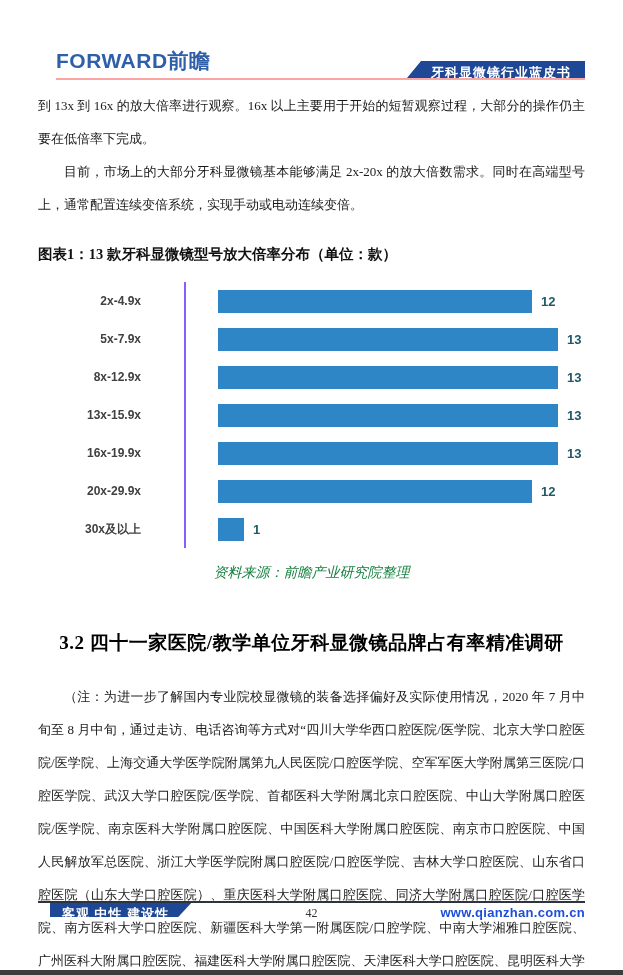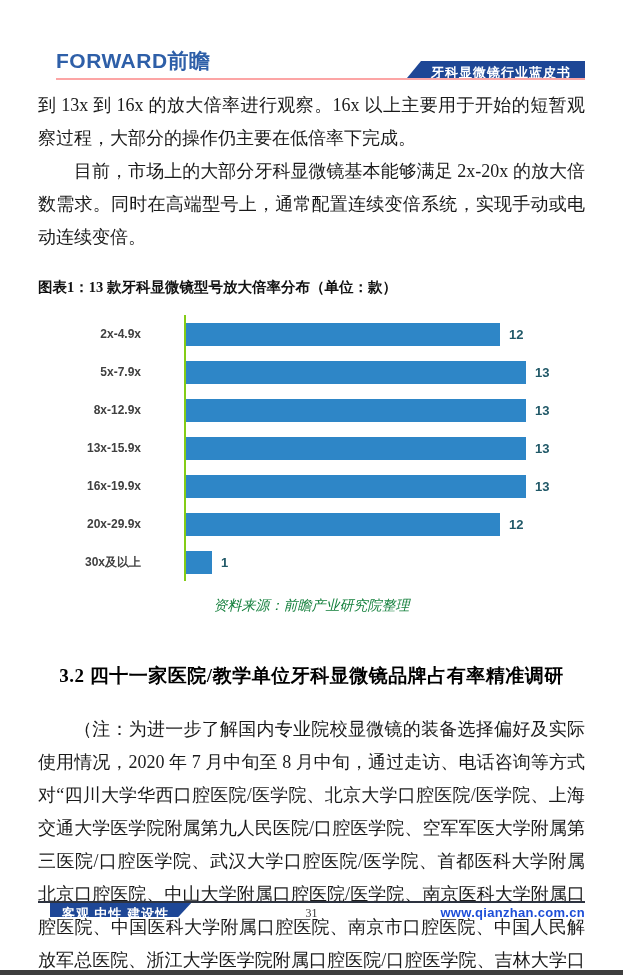--- a/index.html
+++ b/index.html
@@ -31,21 +31,21 @@
     padding:0 14px 0 24px;
     background:#1e4796;color:#ffffff;
     font-family:"Liberation Sans","DejaVu Sans",sans-serif;
     font-weight:bold;font-size:13px;letter-spacing:1px;
     clip-path:polygon(14px 0,100% 0,100% 100%,0 100%);
   }
   
   .content{margin:9px 38px 0 38px;}
   .para{
     margin:0;
-    font-size:18px;line-height:33px;
+    font-size:13px;line-height:33px;
     text-align:justify;
     color:#1a1a1a;
   }
   .indent{text-indent:2em;}
   
   .chart-title{
     margin:24px 0 4px 0;
     font-weight:bold;font-size:14.5px;
     color:#111111;
   }
@@ -58,22 +58,23 @@
   .chart-cat{
     width:103px;padding-right:11px;
     text-align:right;
     font-family:"Liberation Sans","DejaVu Sans",sans-serif;
     font-weight:bold;font-size:12px;color:#404040;
     flex:0 0 auto;
   }
   .chart-barwrap{
     flex:1 1 auto;
     display:flex;align-items:center;
-    border-left:2px solid #84cc16;
+    border-left:2px solid #8b5cf6;
     height:38px;
+    padding-left:32px;
   }
   .chart-bar{height:23px;}
   .chart-val{
     margin-left:9px;
     font-family:"Liberation Sans","DejaVu Sans",sans-serif;
     font-weight:bold;font-size:13px;
   }
   .source-note{
     margin:16px 0 0 0;
     text-align:center;
@@ -189,17 +190,17 @@
       <p class="source-note">资料来源：前瞻产业研究院整理</p>
     </div>
 
     <h2 class="section-heading">3.2 四十一家医院/教学单位牙科显微镜品牌占有率精准调研</h2>
 
     <p class="para indent note-para">（注：为进一步了解国内专业院校显微镜的装备选择偏好及实际使用情况，2020 年 7 月中旬至 8 月中旬，通过走访、电话咨询等方式对“四川大学华西口腔医院/医学院、北京大学口腔医院/医学院、上海交通大学医学院附属第九人民医院/口腔医学院、空军军医大学附属第三医院/口腔医学院、武汉大学口腔医院/医学院、首都医科大学附属北京口腔医院、中山大学附属口腔医院/医学院、南京医科大学附属口腔医院、中国医科大学附属口腔医院、南京市口腔医院、中国人民解放军总医院、浙江大学医学院附属口腔医院/口腔医学院、吉林大学口腔医院、山东省口腔医院（山东大学口腔医院）、重庆医科大学附属口腔医院、同济大学附属口腔医院/口腔医学院、南方医科大学口腔医院、新疆医科大学第一附属医院/口腔学院、中南大学湘雅口腔医院、广州医科大附属口腔医院、福建医科大学附属口腔医院、天津医科大学口腔医院、昆明医科大学口腔医院、贵阳市</p>
   </div>
 
   <div class="footer-rule"></div>
   <div class="footer-badge">客观 中性 建设性</div>
-  <div class="footer-page">31</div>
+  <div class="footer-page">42</div>
   <div class="footer-site">www.qianzhan.com.cn</div>
   <div class="bottom-strip"></div>
 
 </div>
 
 </body></html>

